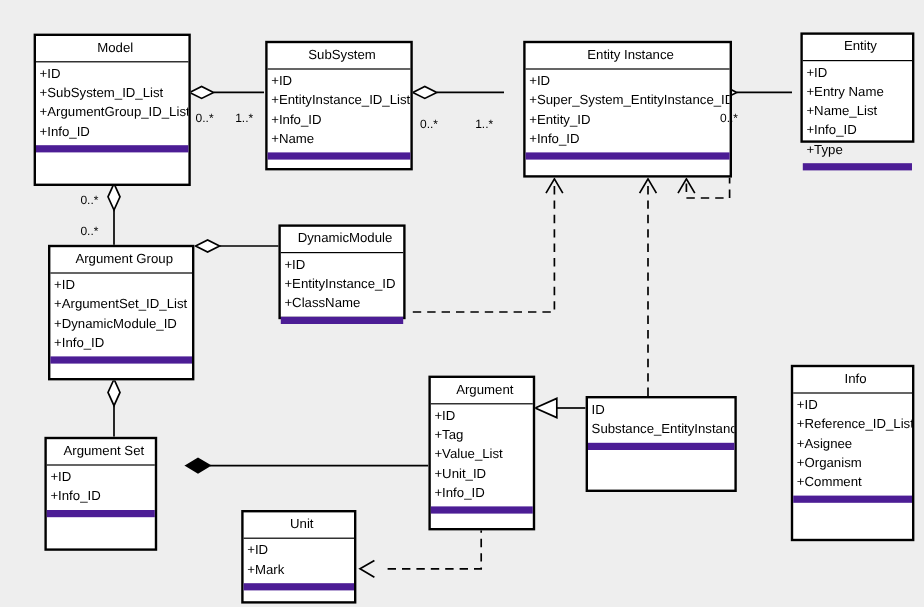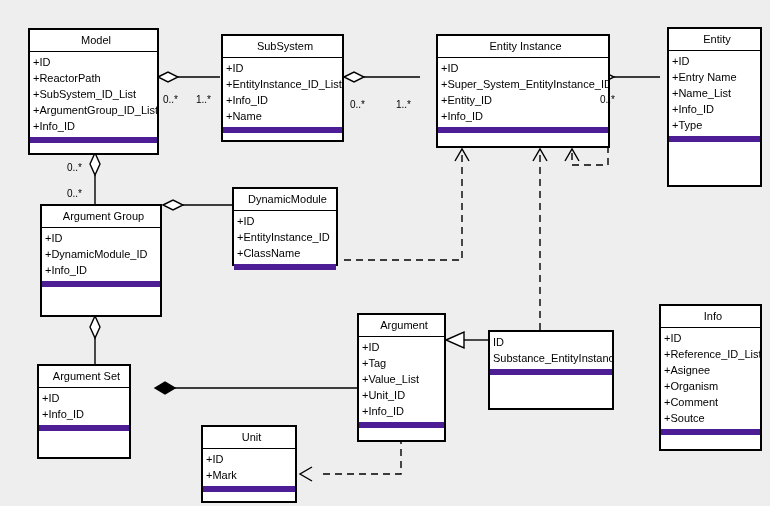--- a/index.html
+++ b/index.html
@@ -129,21 +129,20 @@
     <g>
       <polyline points="401,425 401,474 320,474" fill="none" stroke="#000" stroke-width="1.4" stroke-dasharray="7,5"></polyline>
       <polyline points="312,467 300,474 312,481" fill="none" stroke="#000" stroke-width="1.4"></polyline>
     </g>
   </svg>
 
   <div class="uml-class" style="left:28px; top:28px; width:131px; height:127px;">
     <div class="uml-name">Model</div>
     <div class="uml-attrs">
       <div class="uml-attr">+ID</div>
-      <div class="uml-attr">+ReactorPath</div>
       <div class="uml-attr">+SubSystem_ID_List</div>
       <div class="uml-attr">+ArgumentGroup_ID_List</div>
       <div class="uml-attr">+Info_ID</div>
     </div>
     <div class="uml-ops"></div>
   </div>
 
   <div class="uml-class" style="left:221px; top:34px; width:123px; height:108px;">
     <div class="uml-name">SubSystem</div>
     <div class="uml-attrs">
@@ -159,36 +158,37 @@
     <div class="uml-name">Entity Instance</div>
     <div class="uml-attrs">
       <div class="uml-attr">+ID</div>
       <div class="uml-attr">+Super_System_EntityInstance_ID</div>
       <div class="uml-attr">+Entity_ID</div>
       <div class="uml-attr">+Info_ID</div>
     </div>
     <div class="uml-ops"></div>
   </div>
 
-  <div class="uml-class" style="left:667px; top:27px; width:95px; height:160px;">
+  <div class="uml-class" style="left:667px; top:27px; width:95px; height:92px;">
     <div class="uml-name">Entity</div>
     <div class="uml-attrs">
       <div class="uml-attr">+ID</div>
       <div class="uml-attr">+Entry Name</div>
       <div class="uml-attr">+Name_List</div>
       <div class="uml-attr">+Info_ID</div>
       <div class="uml-attr">+Type</div>
     </div>
     <div class="uml-ops"></div>
   </div>
 
   <div class="uml-class" style="left:40px; top:204px; width:122px; height:113px;">
     <div class="uml-name">Argument Group</div>
     <div class="uml-attrs">
       <div class="uml-attr">+ID</div>
+      <div class="uml-attr">+ArgumentSet_ID_List</div>
       <div class="uml-attr">+DynamicModule_ID</div>
       <div class="uml-attr">+Info_ID</div>
     </div>
     <div class="uml-ops"></div>
   </div>
 
   <div class="uml-class" style="left:232px; top:187px; width:106px; height:79px;">
     <div class="uml-name">DynamicModule</div>
     <div class="uml-attrs">
       <div class="uml-attr">+ID</div>
@@ -219,21 +219,20 @@
   </div>
 
   <div class="uml-class" style="left:659px; top:304px; width:103px; height:147px;">
     <div class="uml-name">Info</div>
     <div class="uml-attrs">
       <div class="uml-attr">+ID</div>
       <div class="uml-attr">+Reference_ID_List</div>
       <div class="uml-attr">+Asignee</div>
       <div class="uml-attr">+Organism</div>
       <div class="uml-attr">+Comment</div>
-      <div class="uml-attr">+Soutce</div>
     </div>
     <div class="uml-ops"></div>
   </div>
 
   <div class="uml-class" style="left:37px; top:364px; width:94px; height:95px;">
     <div class="uml-name">Argument Set</div>
     <div class="uml-attrs">
       <div class="uml-attr">+ID</div>
       <div class="uml-attr">+Info_ID</div>
     </div>

